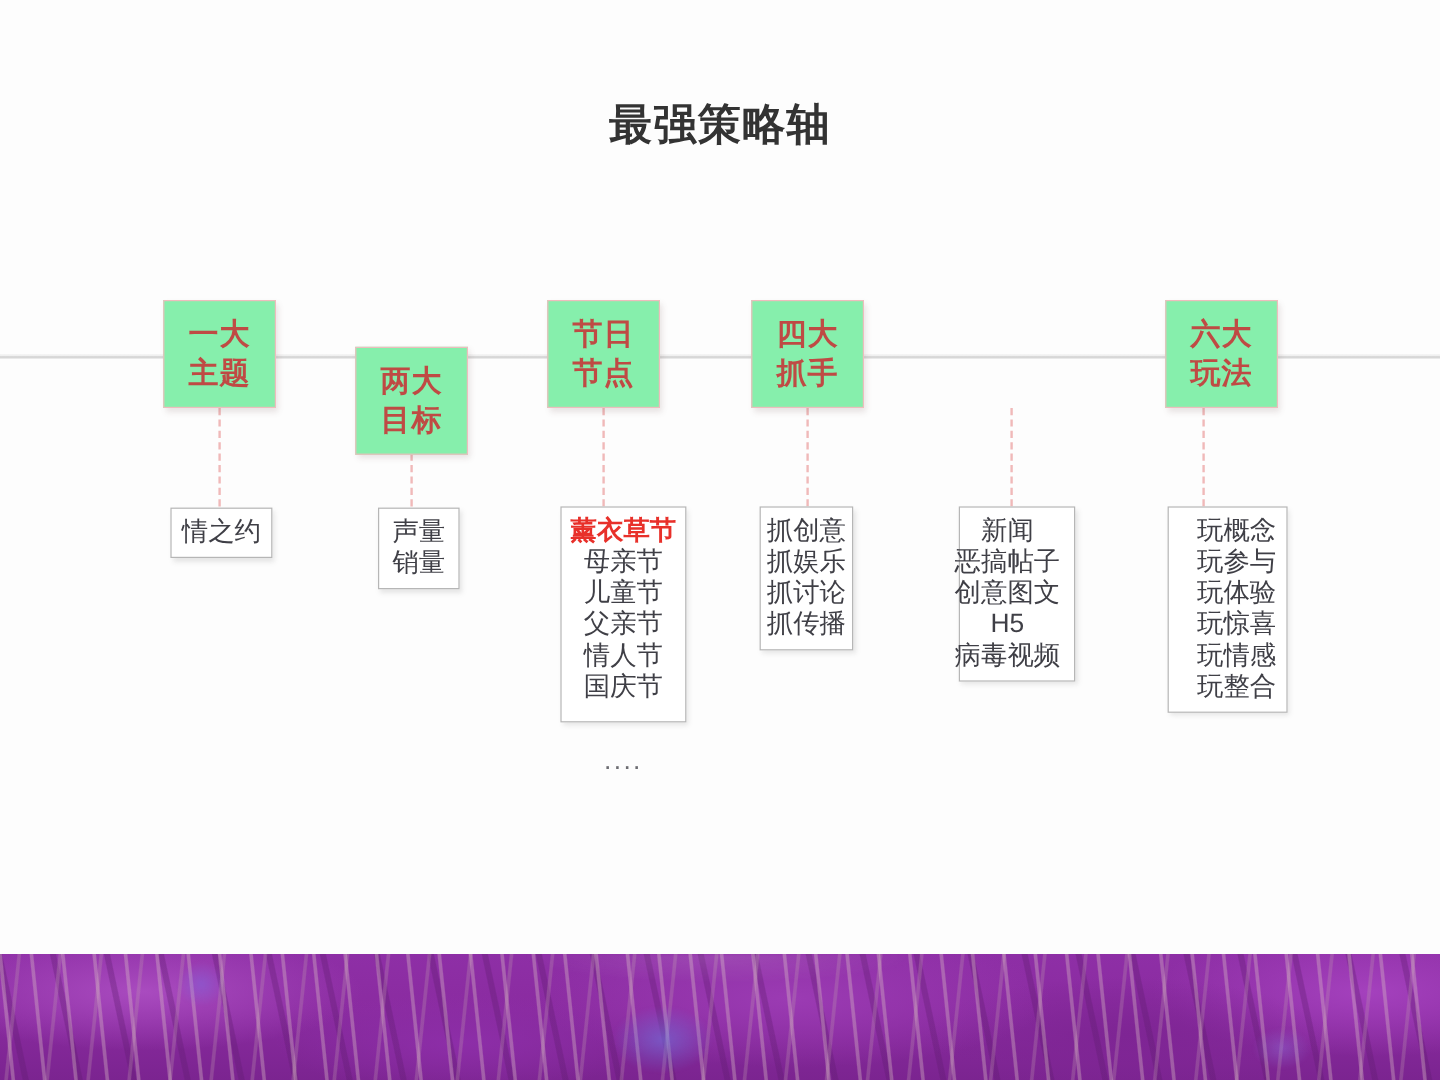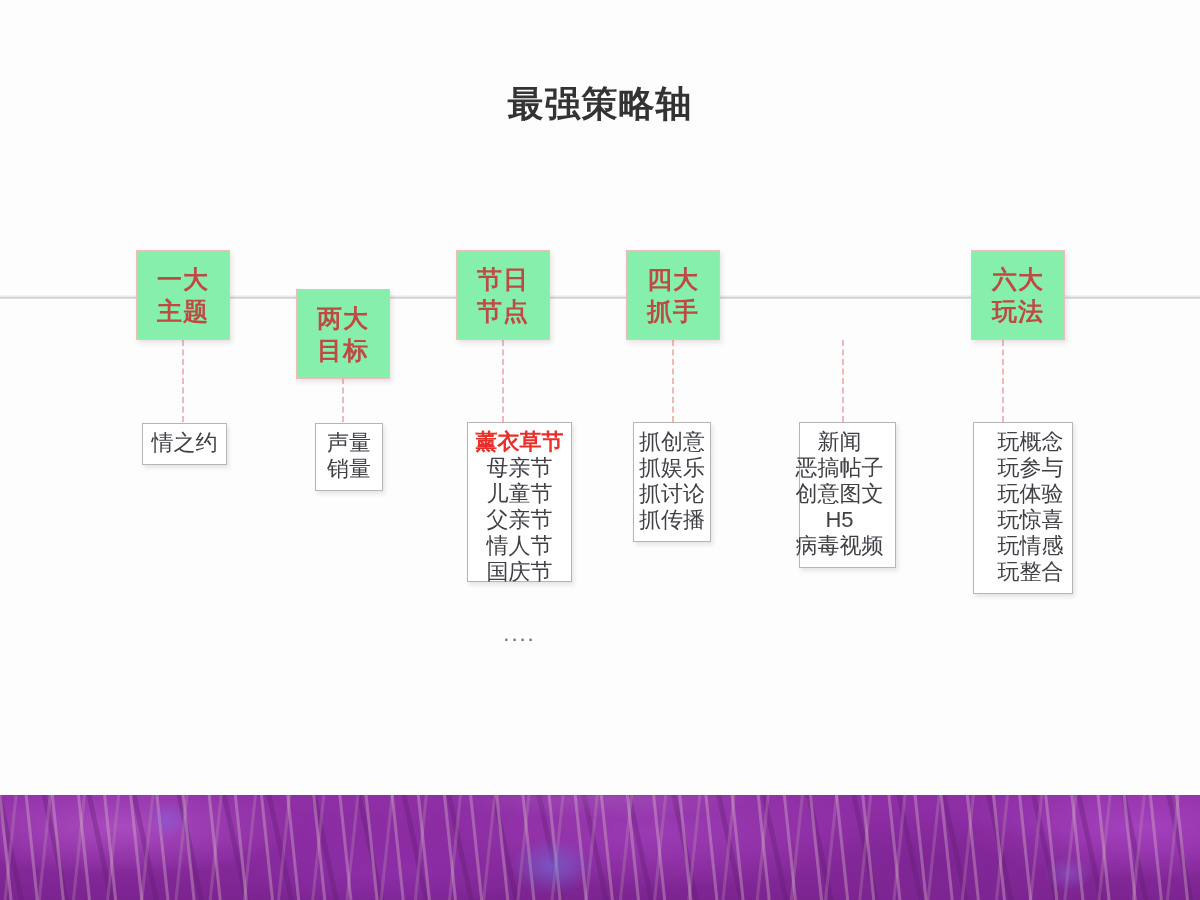--- a/index.html
+++ b/index.html
@@ -195,21 +195,21 @@
   <div class="detail-box" style="left:315px; top:423px; width:68px; padding:6px 0 8px 0;">
     <div class="entry">声量</div>
     <div class="entry">销量</div>
   </div>
 
   <div class="stage-header" style="left:456px; top:250px;">
     <div class="line">节日</div>
     <div class="line">节点</div>
   </div>
   <div class="connector" style="left:502px; top:340px; height:82px;"></div>
-  <div class="detail-box" style="left:467px; top:422px; width:105px; height:160px; padding:6px 0 0 0;">
+  <div class="detail-box" style="left:467px; top:422px; width:105px; height:180px; padding:6px 0 0 0;">
     <div class="entry accent">薰衣草节</div>
     <div class="entry">母亲节</div>
     <div class="entry">儿童节</div>
     <div class="entry">父亲节</div>
     <div class="entry">情人节</div>
     <div class="entry">国庆节</div>
     <div class="entry spacer-above">....</div>
   </div>
 
   <div class="stage-header" style="left:626px; top:250px;">

